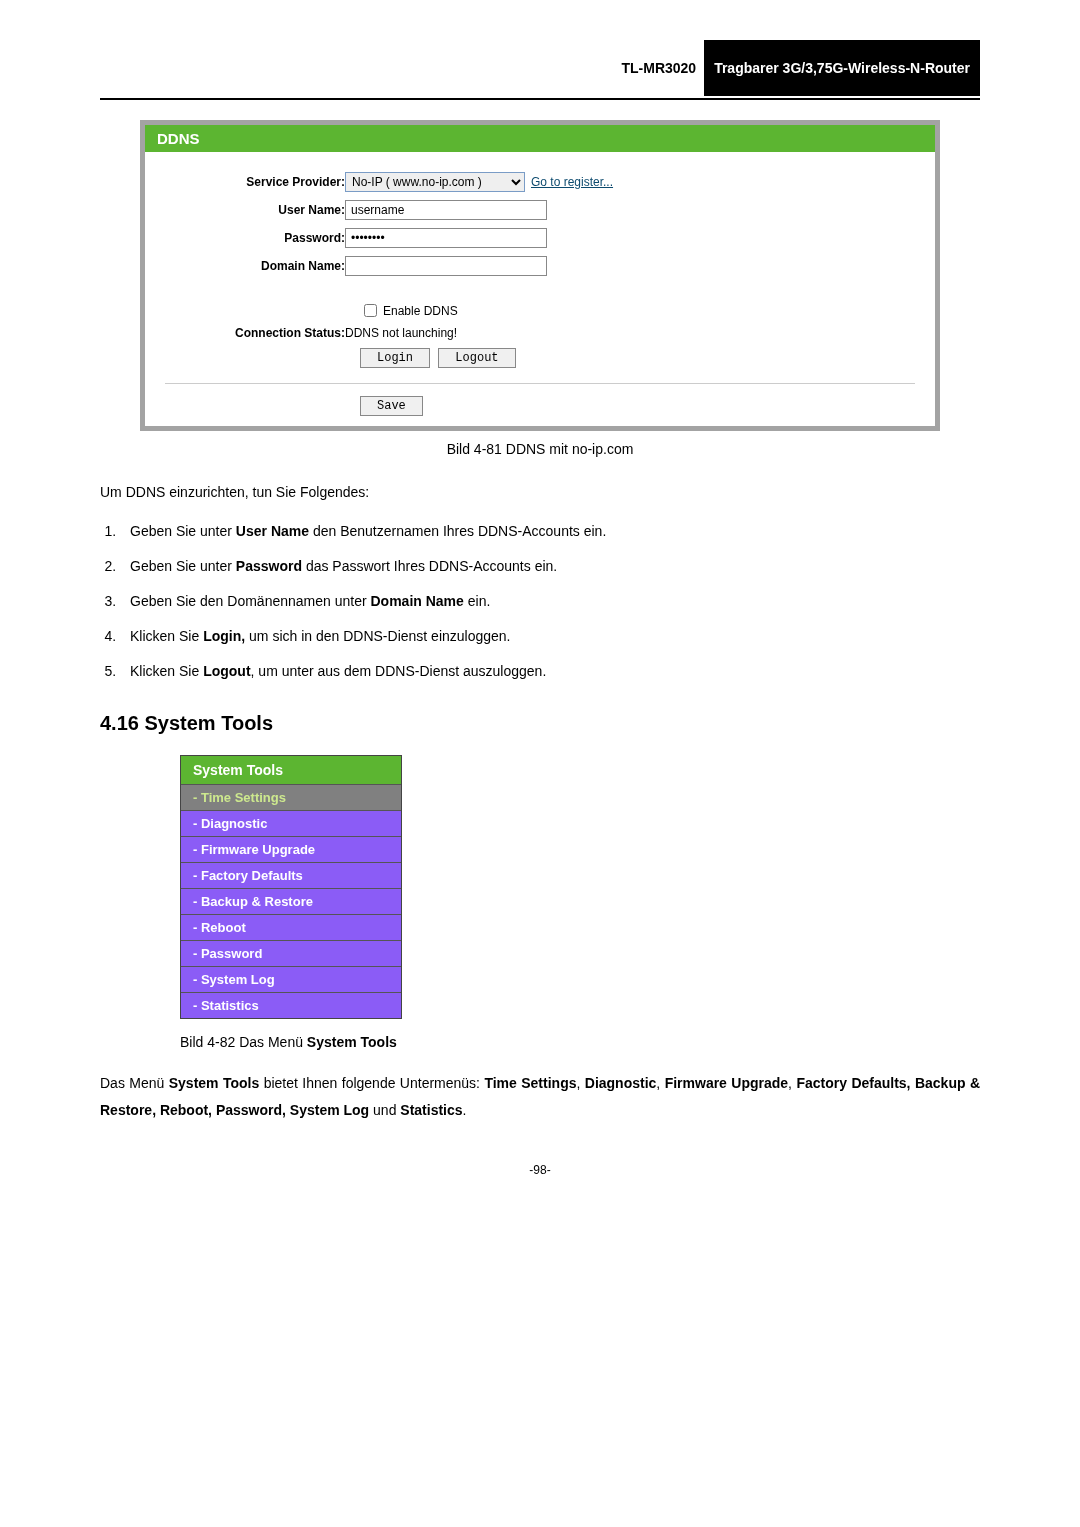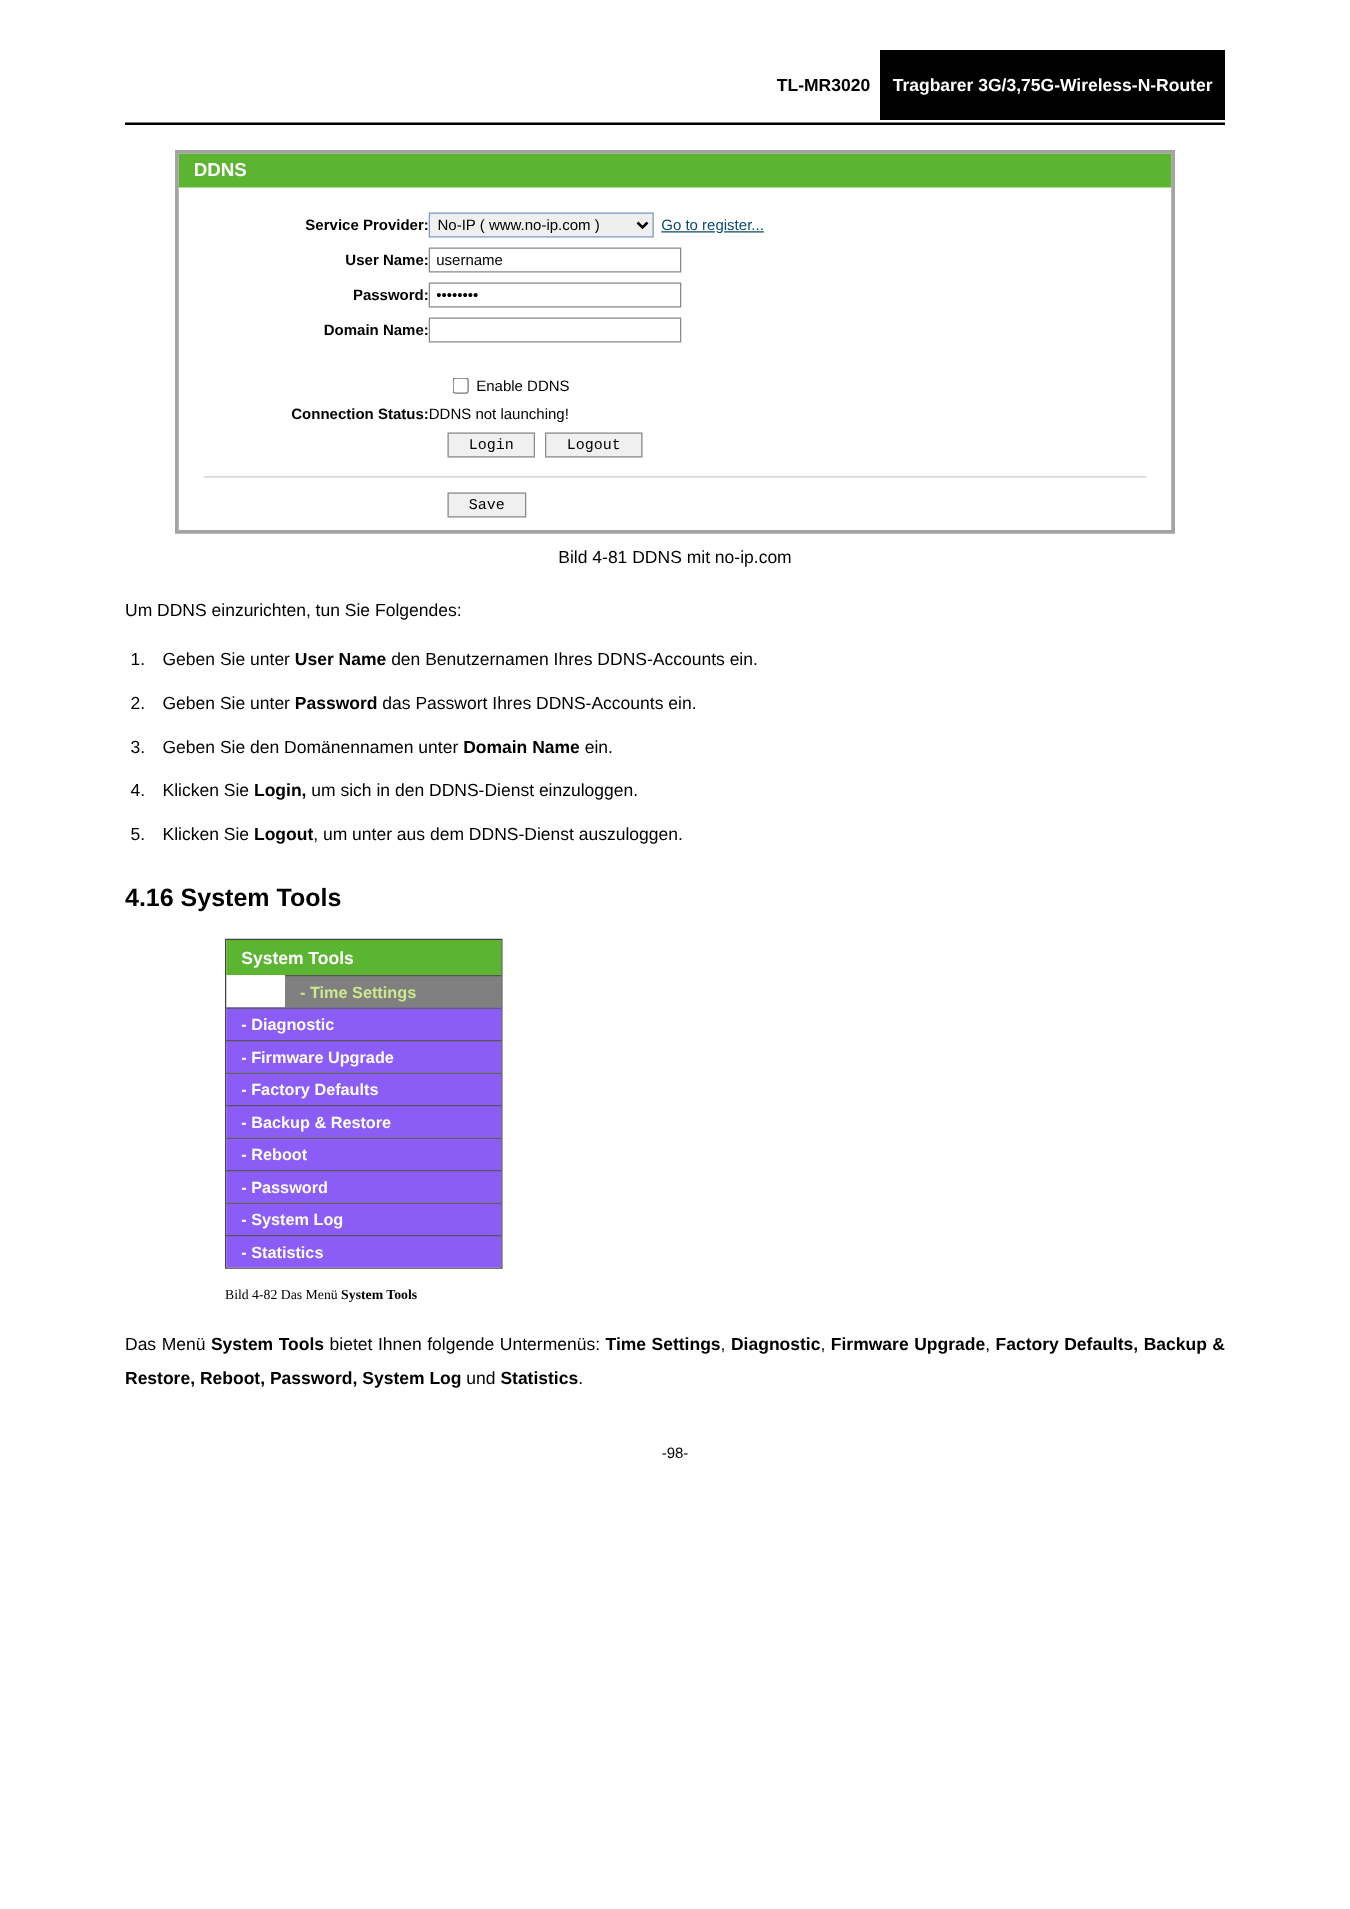--- a/index.html
+++ b/index.html
@@ -25,21 +25,21 @@
     display: inline-block;
   }
   .header-desc {
     background: #000;
     color: #fff;
     font-weight: bold;
     padding: 20px 10px;
     display: inline-block;
   }
   .ddns-box {
-    border: 3px solid #a3a3a3;
+    border: 5px solid #a3a3a3;
     margin: 0 40px 10px 40px;
     background: #fff;
   }
   .ddns-title {
     background: #5cb531;
     color: #fff;
     font-weight: bold;
     padding: 5px 12px;
     font-size: 15px;
   }
@@ -150,26 +150,24 @@
     background: #8b5cf6;
     color: #fff;
     font-weight: bold;
     padding: 5px 12px;
     border-top: 1px solid #555;
     font-size: 13px;
   }
   .menu-item.active {
     background: #808080;
     color: #cde88e;
-    margin-left: 47px;
   }
   .caption2 {
     margin: 10px 0 20px 80px;
-    font-size: 11px;
-    font-family: Liberation Serif, serif;
+    font-size: 14px;
   }
   .para2 {
     text-align: justify;
     line-height: 1.9;
   }
   .page-num {
     text-align: center;
     margin-top: 40px;
     font-size: 12px;
   }

